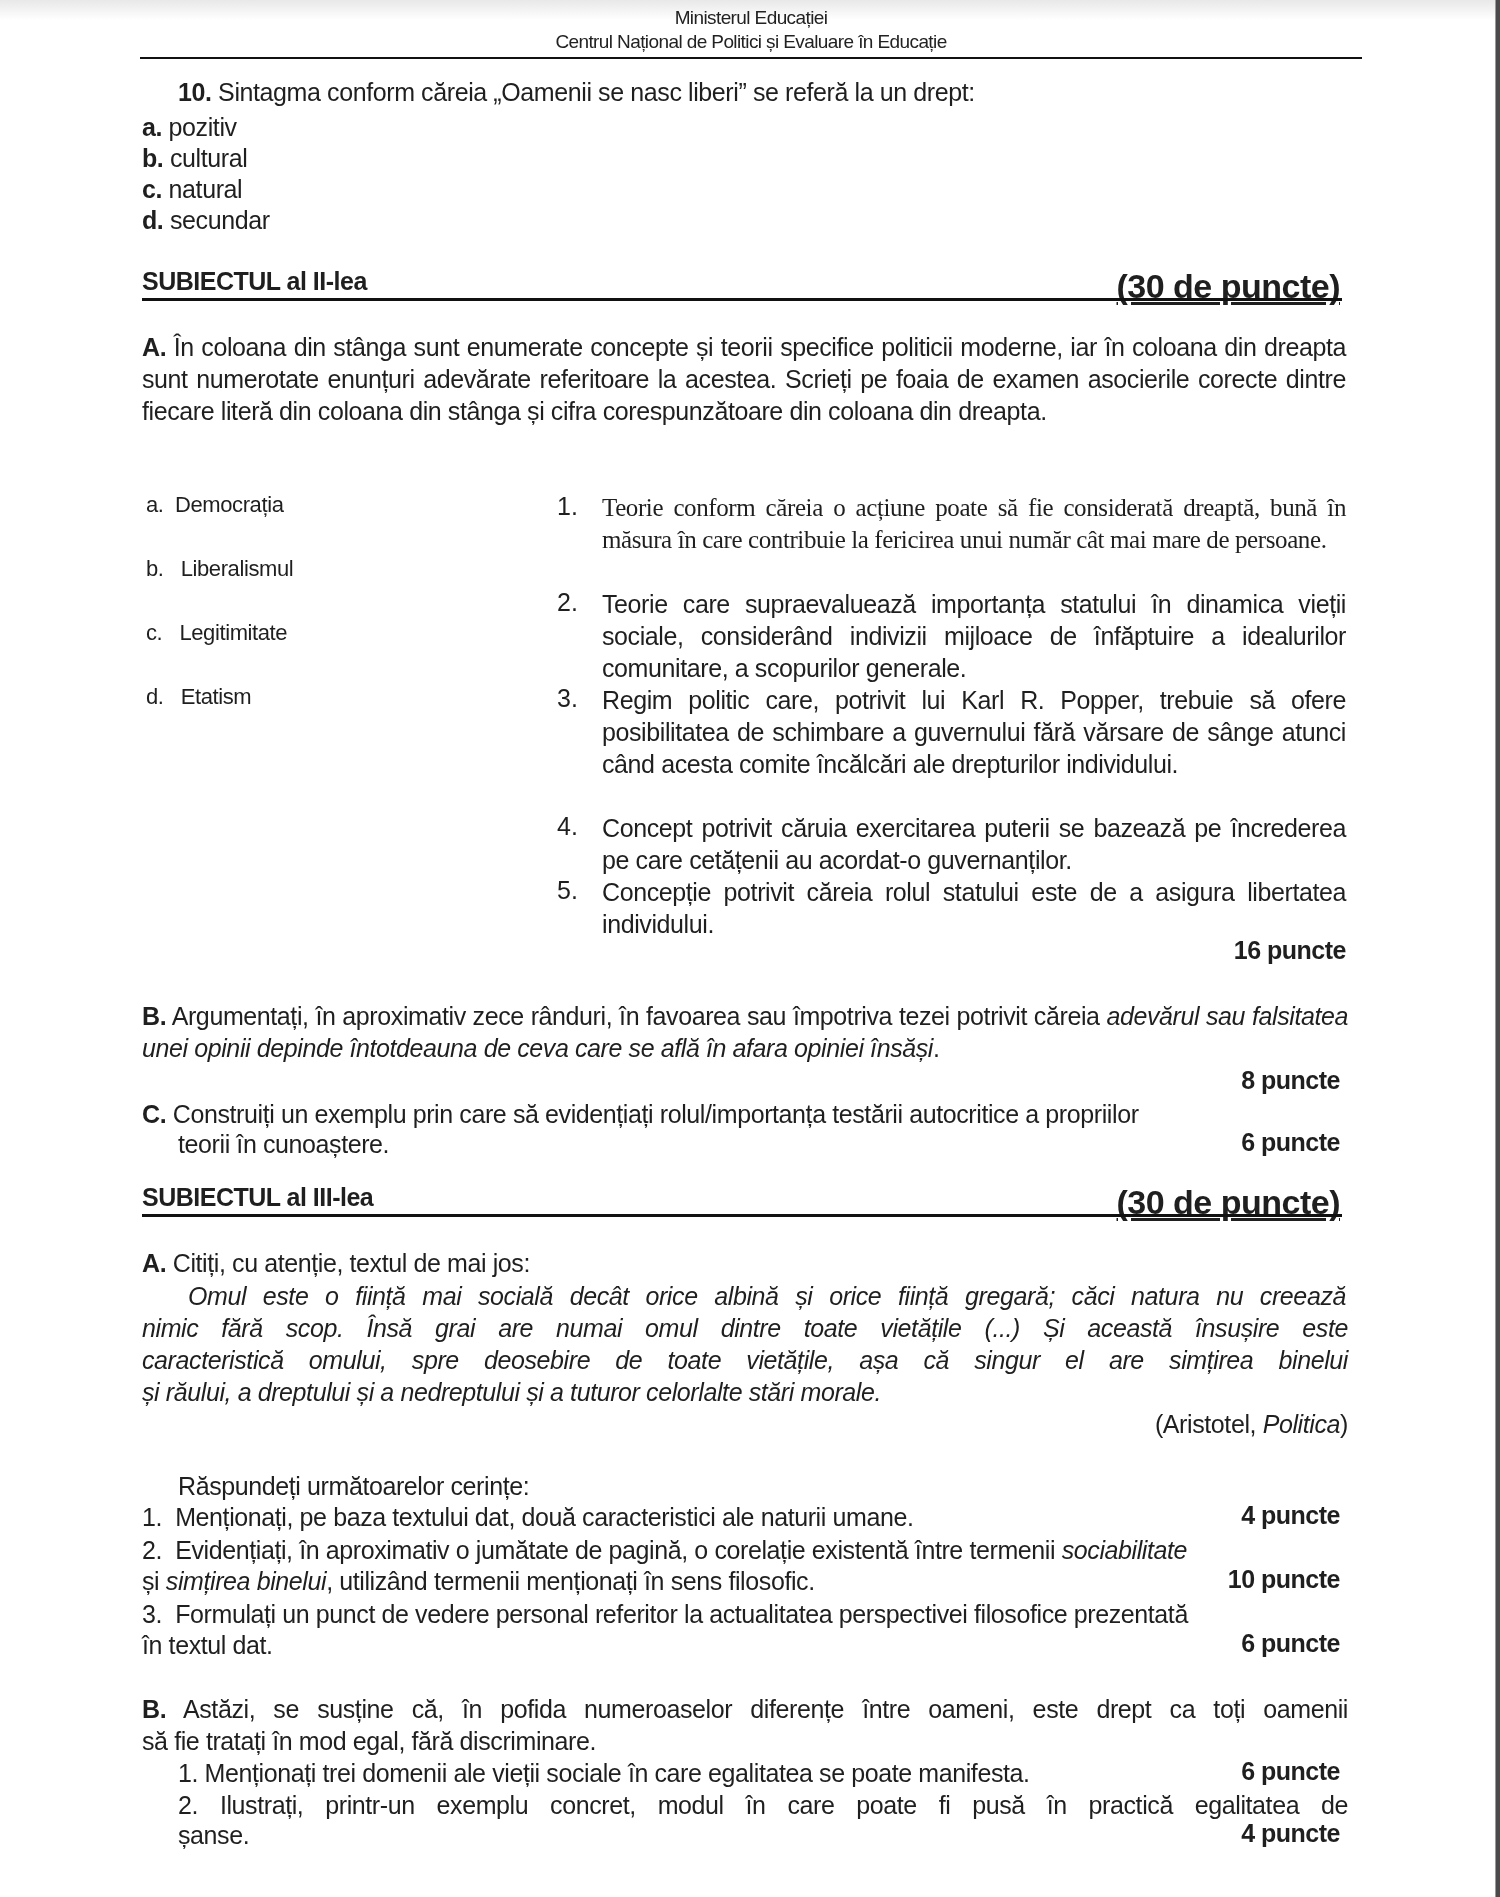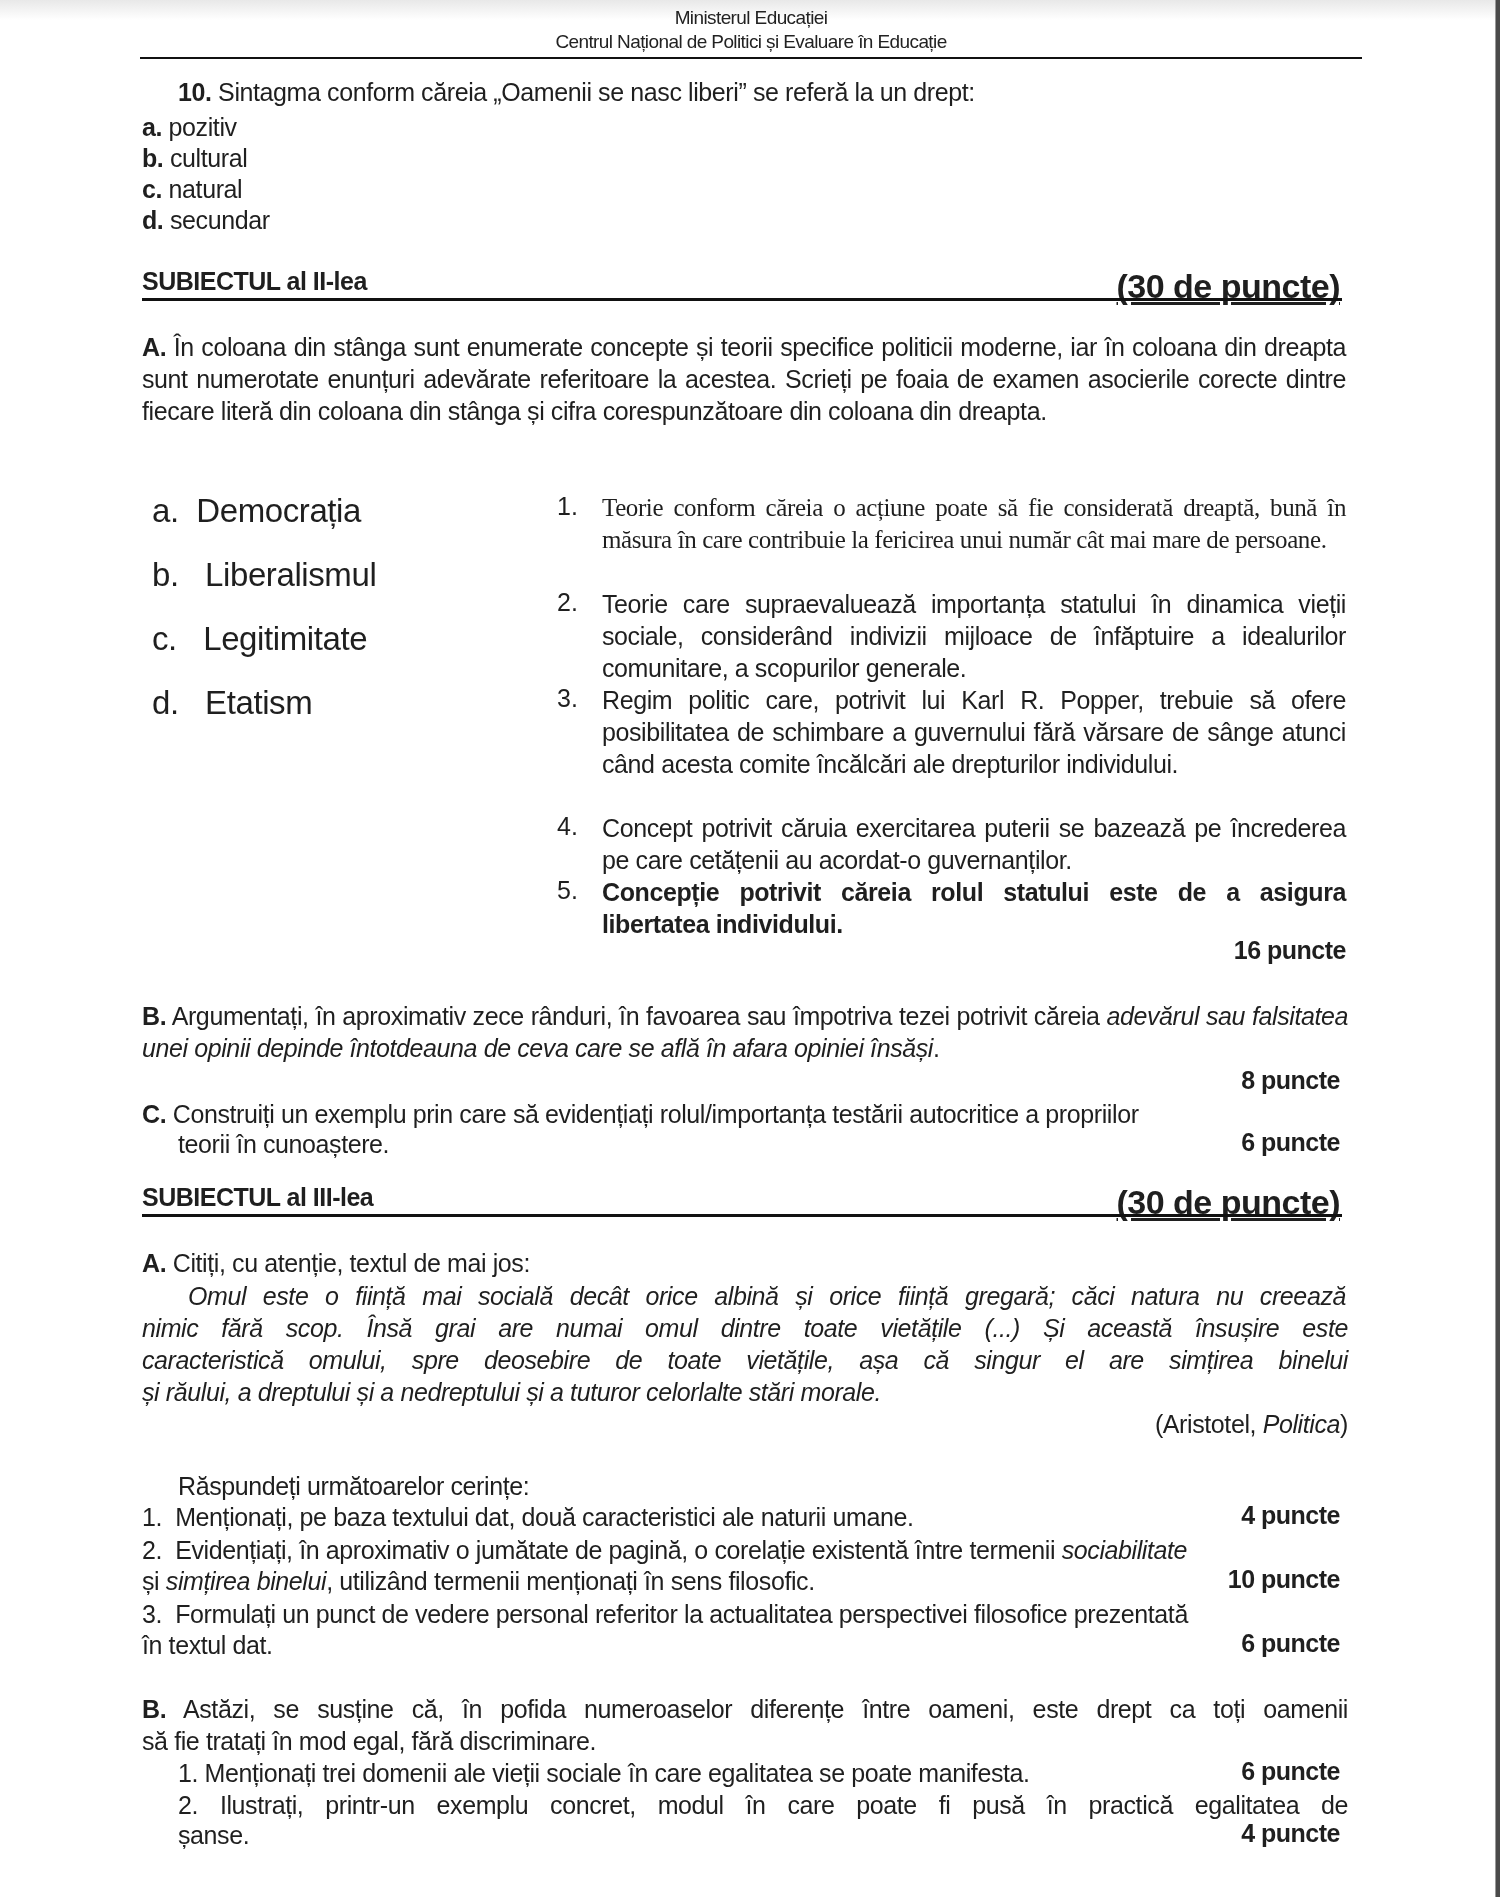--- a/index.html
+++ b/index.html
@@ -27,21 +27,21 @@
   .b { font-weight: bold; }
   .i { font-style: italic; }
   .just { white-space: normal; text-align: justify; text-align-last: left; }
 
   .sec-title { position: absolute; left: 2px; font-size: 25px; font-weight: bold; letter-spacing: -0.5px; }
   .sec-points { position: absolute; right: 22px; font-size: 34px; font-weight: bold; letter-spacing: -0.5px; text-decoration: underline; text-underline-offset: 4px; }
   .sec-rule { position: absolute; left: 2px; width: 1200px; height: 3px; background: #111; }
 
   .pts { position: absolute; font-size: 25px; font-weight: bold; letter-spacing: -0.5px; white-space: nowrap; text-align: right; }
 
-  .match-left { position: absolute; left: 12px; font-size: 33px; letter-spacing: -0.4px; }
+  .match-left { position: absolute; left: 6px; font-size: 22px; letter-spacing: -0.4px; }
   .match-num { position: absolute; left: 417px; font-size: 25px; }
   .match-text {
     position: absolute; left: 462px; width: 744px;
     font-size: 25px; line-height: 32px; letter-spacing: -0.4px;
     text-align: justify; text-align-last: left;
   }
 </style>
 </head>
 <body>
 
@@ -79,21 +79,21 @@
 
   <div class="match-num" style="top:492px;">1.</div>
   <div class="match-text" style="top:492px;font-family:Liberation Serif, serif;">Teorie conform căreia o acțiune poate să fie considerată dreaptă, bună în măsura în care contribuie la fericirea unui număr cât mai mare de persoane.</div>
   <div class="match-num" style="top:588px;">2.</div>
   <div class="match-text" style="top:588px;">Teorie care supraevaluează importanța statului în dinamica vieții sociale, considerând indivizii mijloace de înfăptuire a idealurilor comunitare, a scopurilor generale.</div>
   <div class="match-num" style="top:684px;">3.</div>
   <div class="match-text" style="top:684px;">Regim politic care, potrivit lui Karl R. Popper, trebuie să ofere posibilitatea de schimbare a guvernului fără vărsare de sânge atunci când acesta comite încălcări ale drepturilor individului.</div>
   <div class="match-num" style="top:812px;">4.</div>
   <div class="match-text" style="top:812px;">Concept potrivit căruia exercitarea puterii se bazează pe încrederea pe care cetățenii au acordat-o guvernanților.</div>
   <div class="match-num" style="top:876px;">5.</div>
-  <div class="match-text" style="top:876px;font-weight:bold;">Concepție potrivit căreia rolul statului este de a asigura libertatea individului.</div>
+  <div class="match-text" style="top:876px;">Concepție potrivit căreia rolul statului este de a asigura libertatea individului.</div>
 
   <div class="pts" style="right:16px; top:936px;">16 puncte</div>
 
   <div class="t just" style="left:2px; top:1000px; width:1206px;">
     <span class="b">B.</span>
     <span>Argumentați, în aproximativ zece rânduri, în favoarea sau împotriva tezei potrivit căreia</span>
     <span class="i">adevărul</span>
     <span class="i">sau falsitatea unei opinii depinde întotdeauna de ceva care se află în afara opiniei însăși</span><span>.</span>
   </div>
   <div class="pts" style="right:22px; top:1066px;">8 puncte</div>

